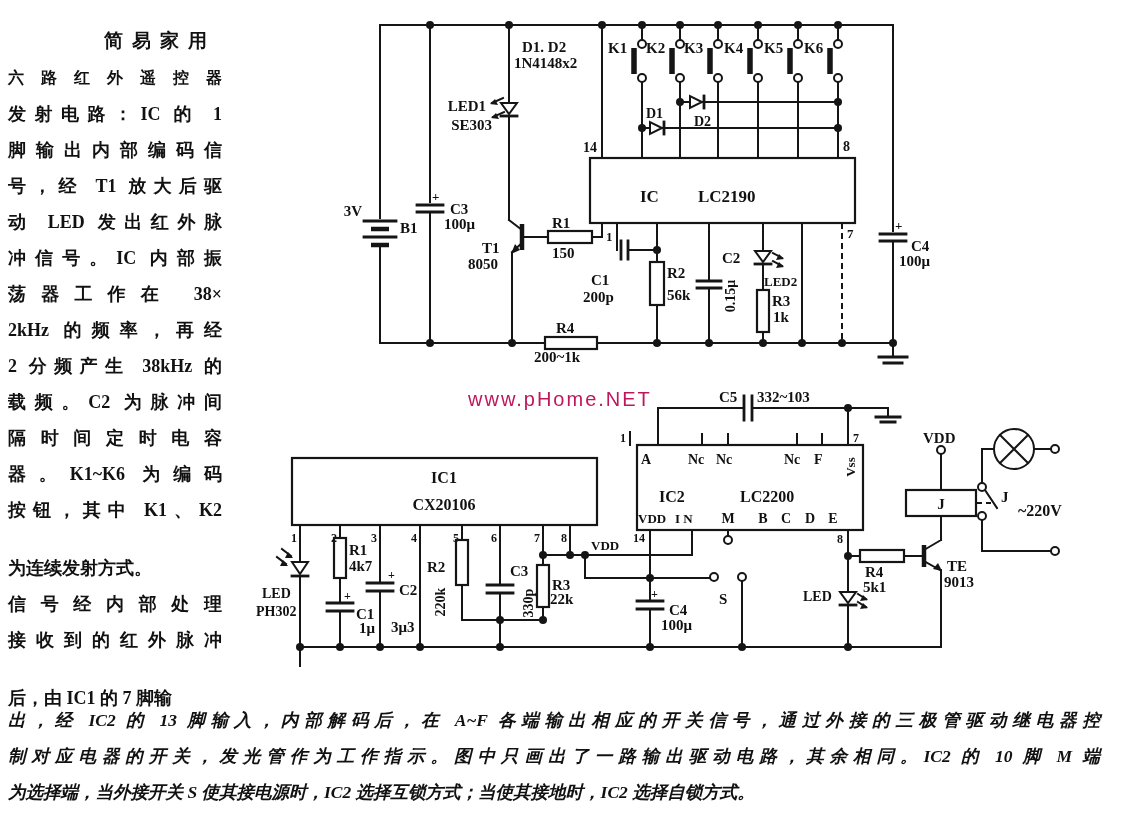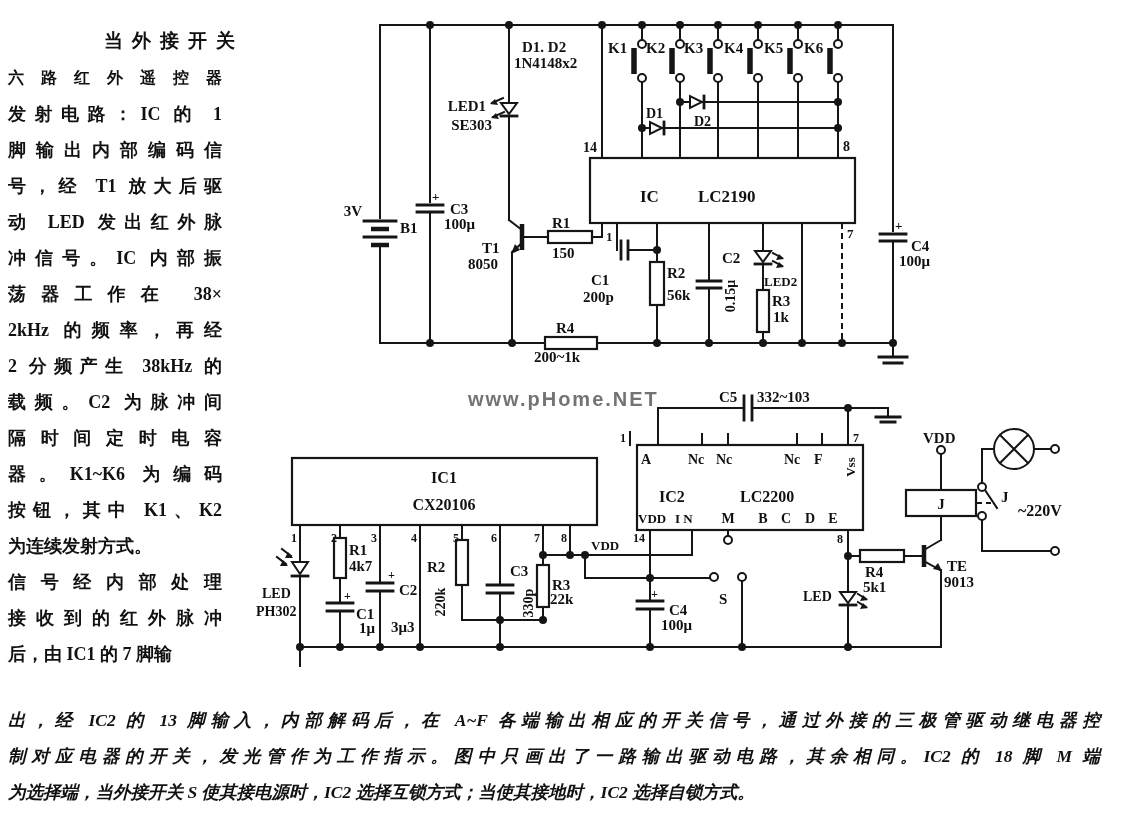--- a/index.html
+++ b/index.html
@@ -3,28 +3,28 @@
 <meta charset="utf-8">
 <style>
   html,body{margin:0;padding:0;background:#fff;}
   #page{position:relative;width:1127px;height:820px;background:#fff;overflow:hidden;
         font-family:"Liberation Serif","DejaVu Serif",serif;color:#111;}
   
   #leftcol{position:absolute;left:8px;top:22px;width:214px;font-weight:bold;}
   .t1{font-size:19px;line-height:38px;letter-spacing:9px;padding-left:96px;white-space:nowrap;}
   .t2{font-size:16px;line-height:36px;text-align:justify;text-align-last:justify;}
   .bl{font-size:18px;line-height:36px;text-align:justify;text-align-last:justify;white-space:nowrap;}
-  .bl.nj{text-align-last:left;}
+  .bl.nj{text-align-last:left;margin-top:22px;}
   
   #footer{position:absolute;left:8px;top:702px;width:1092px;font-weight:bold;}
   .fl{font-size:17.5px;line-height:36px;text-align:justify;text-align-last:justify;white-space:nowrap;font-style:italic;}
   .fl.nj{text-align-last:left;}
   
   #wm{position:absolute;left:468px;top:388px;font-family:"Liberation Sans",sans-serif;
-      font-weight:bold;font-size:20px;letter-spacing:2px;color:#737373;}
+      font-weight:normal;font-size:20px;letter-spacing:2px;color:#be185d;}
   
   svg{position:absolute;left:0;top:0;}
   .w{stroke:#151515;stroke-width:2;fill:none;stroke-linecap:square;}
   .w3{stroke:#151515;stroke-width:3;fill:none;stroke-linecap:square;}
   .pl{stroke:#151515;stroke-width:2.8;fill:none;stroke-linecap:square;}
   .kb{stroke:#151515;stroke-width:5.5;fill:none;}
   .bar{stroke:#151515;stroke-width:4.5;fill:none;}
   .dash{stroke:#151515;stroke-width:2;fill:none;stroke-dasharray:6 4;}
   .bx{stroke:#151515;stroke-width:2.2;fill:none;}
   .dot{fill:#151515;stroke:none;}
@@ -37,21 +37,21 @@
   .mid{text-anchor:middle;} .end{text-anchor:end;}
 </style>
 </head>
 <body>
 
 <div id="page">
 
   <div id="wm">www.pHome.NET</div>
 
   <div id="leftcol">
-    <div class="t1">当外接开关</div>
+    <div class="t1">简易家用</div>
     <div class="t2">六路红外遥控器</div>
     <div class="bl">发射电路：IC 的 1</div>
     <div class="bl">脚输出内部编码信</div>
     <div class="bl">号，经 T1 放大后驱</div>
     <div class="bl">动 LED 发出红外脉</div>
     <div class="bl">冲信号。IC 内部振</div>
     <div class="bl">荡器工作在 38×</div>
     <div class="bl">2kHz 的频率，再经</div>
     <div class="bl">2 分频产生 38kHz 的</div>
     <div class="bl">载频。C2 为脉冲间</div>
@@ -59,21 +59,21 @@
     <div class="bl">器。K1~K6 为编码</div>
     <div class="bl">按钮，其中 K1、K2</div>
     <div class="bl nj">为连续发射方式。</div>
     <div class="bl">信号经内部处理</div>
     <div class="bl">接收到的红外脉冲</div>
     <div class="bl nj">后，由 IC1 的 7 脚输</div>
   </div>
 
   <div id="footer">
     <div class="fl">出，经 IC2 的 13 脚输入，内部解码后，在 A~F 各端输出相应的开关信号，通过外接的三极管驱动继电器控</div>
-    <div class="fl">制对应电器的开关，发光管作为工作指示。图中只画出了一路输出驱动电路，其余相同。IC2 的 18 脚 M 端</div>
+    <div class="fl">制对应电器的开关，发光管作为工作指示。图中只画出了一路输出驱动电路，其余相同。IC2 的 10 脚 M 端</div>
     <div class="fl nj">为选择端，当外接开关 S 使其接电源时，IC2 选择互锁方式；当使其接地时，IC2 选择自锁方式。</div>
   </div>
 
   <svg width="1127" height="820" viewBox="0 0 1127 820">
 
     <g>
       <path class="w" d="M380,25 H893 M380,25 V218 M380,247 V343 M380,343 H545 M597,343 H893
         M893,25 V231 M893,243 V356 M430,25 V202 M430,214 V343 M509,25 V101 M509,117 V220
         M602,25 V158 M522,237 H548 M592,237 H602 M602,237 V223
         M617,223 V250 M630,250 H657 M657,223 V262 M657,305 V343

